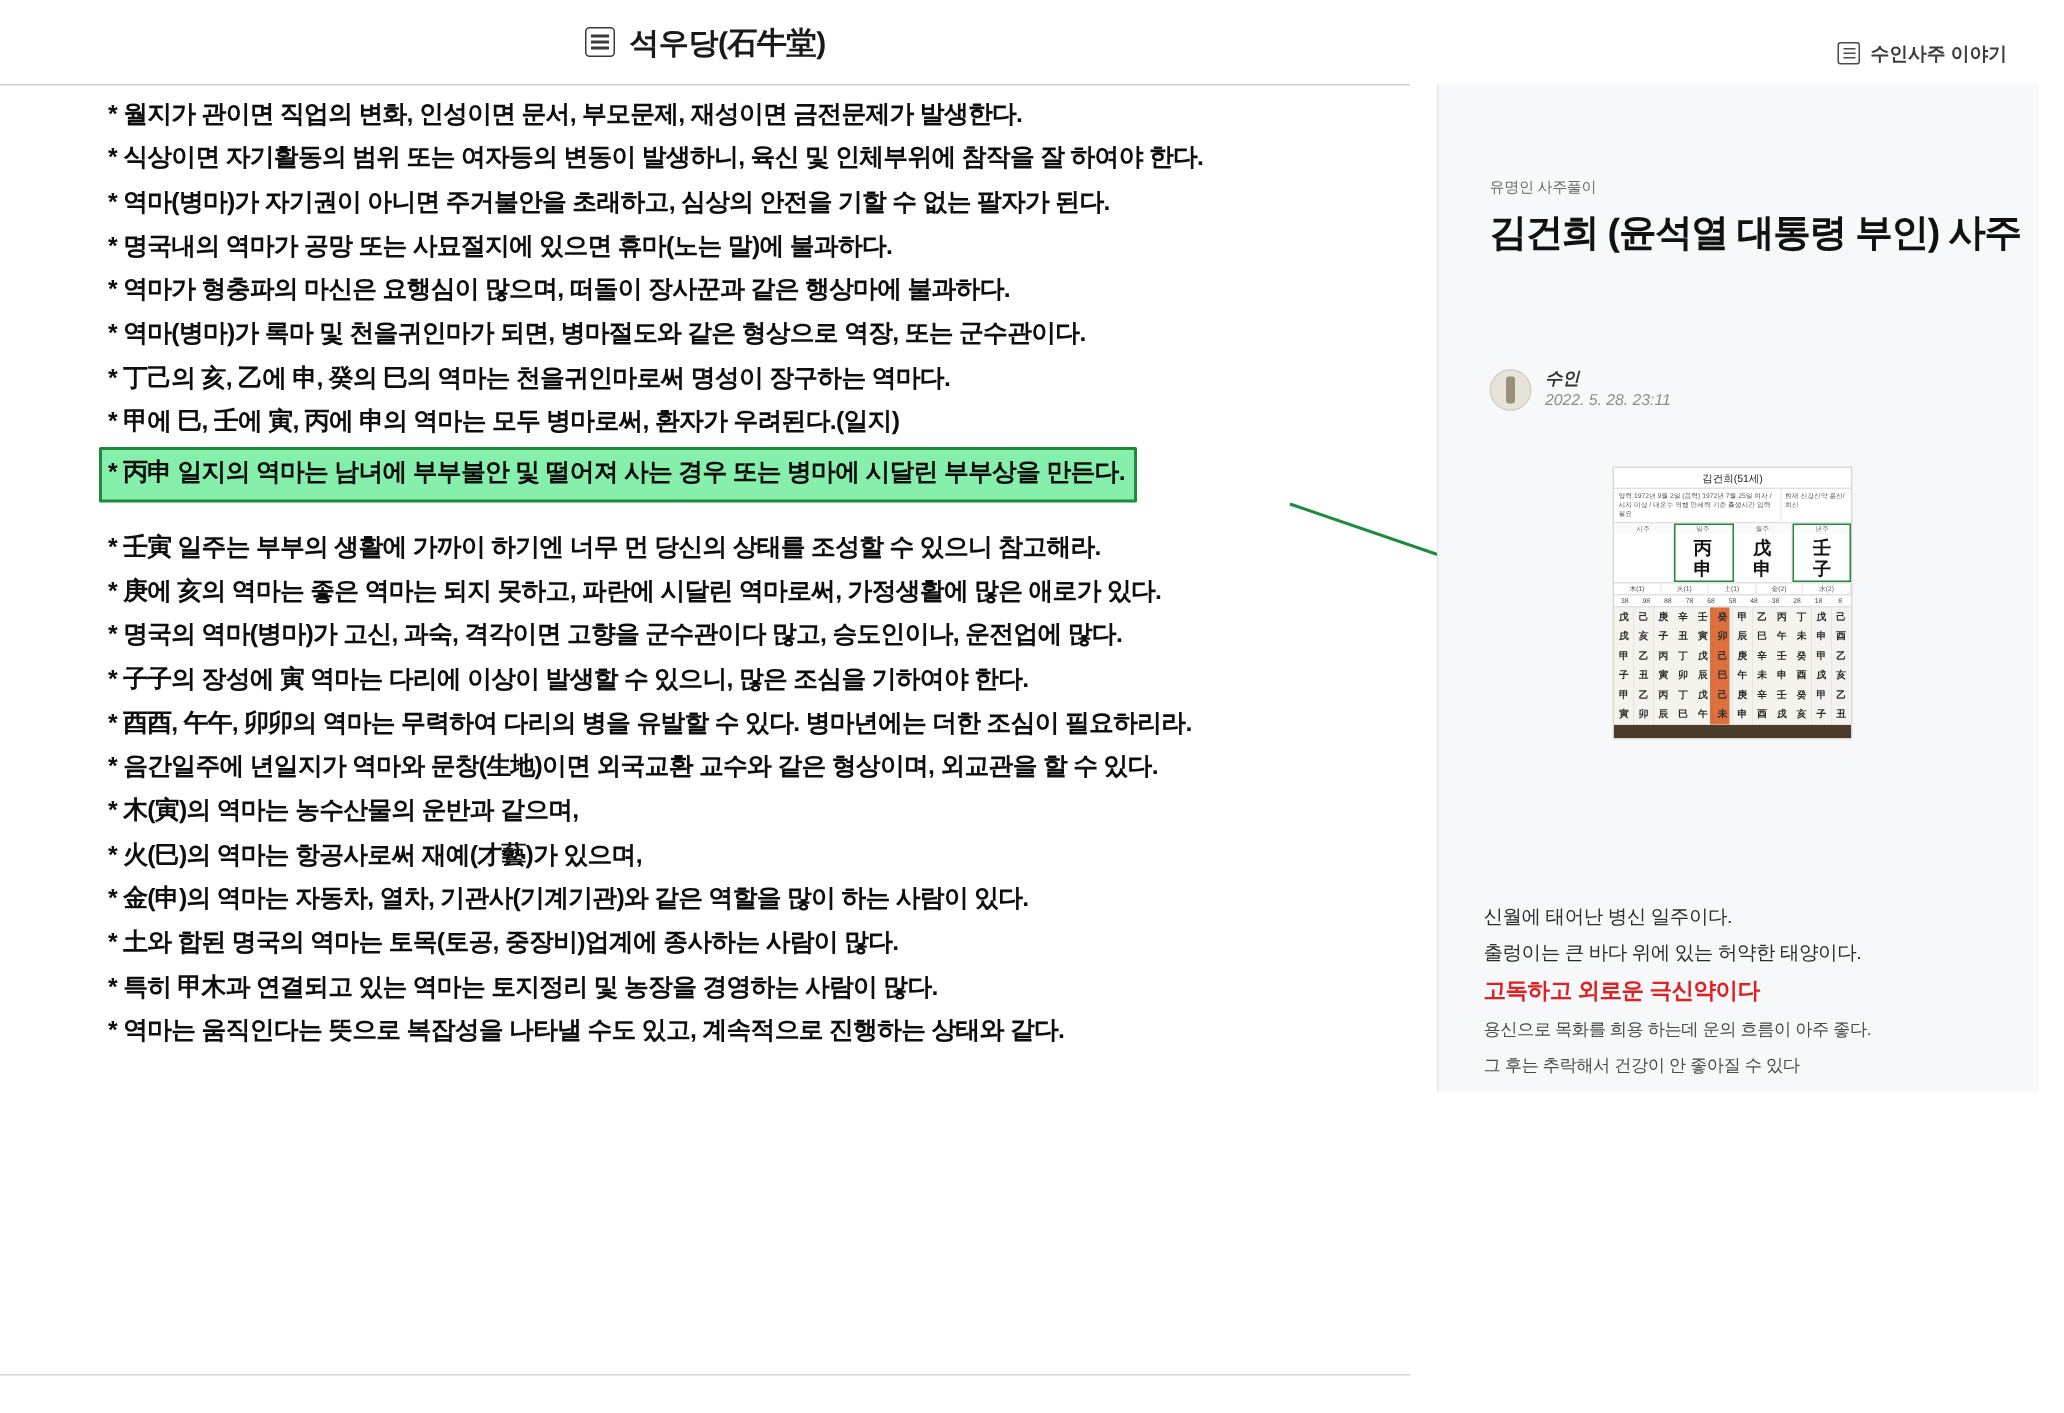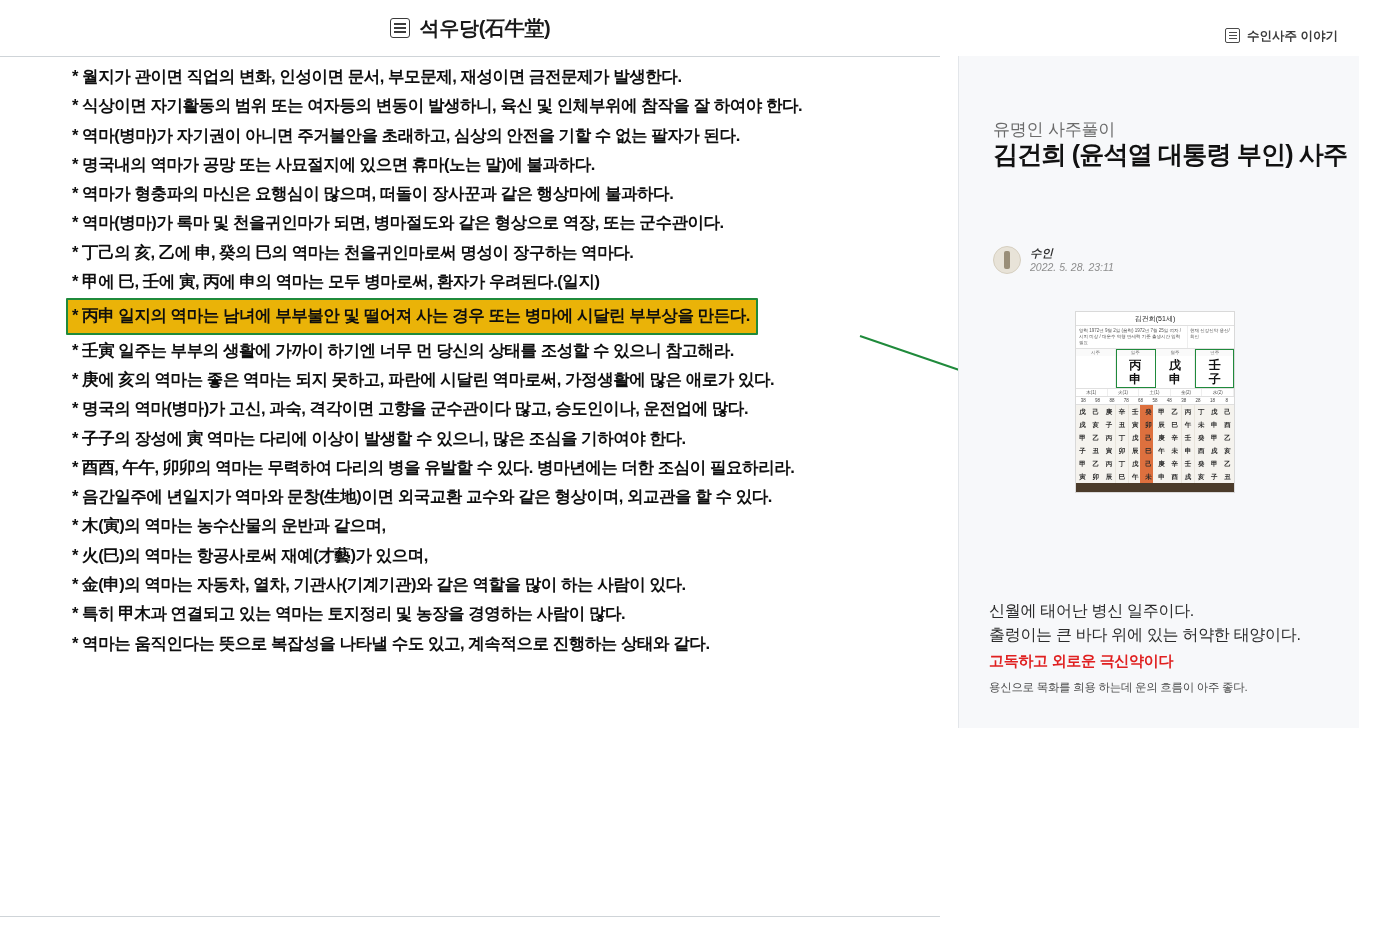--- a/index.html
+++ b/index.html
@@ -77,23 +77,23 @@
     line-height: 29.3px;
     color: #0e0e0e;
     font-weight: bold;
     letter-spacing: -0.45px;
     white-space: pre-wrap;
   }
   .line.highlight {
     display: inline-block;
     border: 2px solid #1f8a3b;
     padding: 1px 6px 2px 4px;
-    margin: 2px 0 1px -6px;
+    margin: 2px 0 16px -6px;
     border-radius: 1px;
-    background: #eab308;
+    background: #86efac;
   }
   .hl-wrap { line-height: 0; }
 
   
   .connector {
     position: absolute;
     left: 856px;
     top: 300px;
     width: 230px;
     height: 110px;
@@ -137,21 +137,21 @@
     position: absolute;
     left: 0; top: 28px;
     width: 400px;
     height: 672px;
     background: #f7f8fa;
     border-left: 1px solid #e3e6ea;
   }
   .kicker {
     position: absolute;
     left: 34px; top: 62px;
-    font-size: 17px;
+    font-size: 10px;
     color: #6b6b6b;
     letter-spacing: -0.2px;
   }
   .headline {
     position: absolute;
     left: 34px; top: 82px;
     font-size: 25px;
     font-weight: bold;
     color: #111;
     letter-spacing: -0.8px;
@@ -314,21 +314,21 @@
   }
 
   .desc {
     position: absolute;
     left: 30px;
     top: 546px;
     width: 340px;
   }
   .desc p {
     margin: 0 0 6px 0;
-    font-size: 16px;
+    font-size: 13px;
     color: #2b2b2b;
     line-height: 18px;
     letter-spacing: -0.3px;
   }
   .desc p.accent {
     color: #e02020;
     font-weight: bold;
     font-size: 15px;
     line-height: 22px;
     margin: 4px 0 6px 0;
@@ -366,20 +366,21 @@
 
     <div class="line">* 壬寅 일주는 부부의 생활에 가까이 하기엔 너무 먼 당신의 상태를 조성할 수 있으니 참고해라.</div>
     <div class="line">* 庚에 亥의 역마는 좋은 역마는 되지 못하고, 파란에 시달린 역마로써, 가정생활에 많은 애로가 있다.</div>
     <div class="line">* 명국의 역마(병마)가 고신, 과숙, 격각이면 고향을 군수관이다 많고, 승도인이나, 운전업에 많다.</div>
     <div class="line">* 子子의 장성에 寅 역마는 다리에 이상이 발생할 수 있으니, 많은 조심을 기하여야 한다.</div>
     <div class="line">* 酉酉, 午午, 卯卯의 역마는 무력하여 다리의 병을 유발할 수 있다. 병마년에는 더한 조심이 필요하리라.</div>
     <div class="line">* 음간일주에 년일지가 역마와 문창(生地)이면 외국교환 교수와 같은 형상이며, 외교관을 할 수 있다.</div>
     <div class="line">* 木(寅)의 역마는 농수산물의 운반과 같으며,</div>
     <div class="line">* 火(巳)의 역마는 항공사로써 재예(才藝)가 있으며,</div>
     <div class="line">* 金(申)의 역마는 자동차, 열차, 기관사(기계기관)와 같은 역할을 많이 하는 사람이 있다.</div>
+    <div class="line">* 土와 합된 명국의 역마는 토목(토공, 중장비)업계에 종사하는 사람이 많다.</div>
     <div class="line">* 특히 甲木과 연결되고 있는 역마는 토지정리 및 농장을 경영하는 사람이 많다.</div>
     <div class="line">* 역마는 움직인다는 뜻으로 복잡성을 나타낼 수도 있고, 계속적으로 진행하는 상태와 같다.</div>
   </div>
 
   <svg class="connector" viewBox="0 0 230 110">
     <path d="M4 36 L150 86" stroke="#1f8a3b" stroke-width="2" fill="none"></path>
     <path d="M150 86 L138 80 L140 90 Z" fill="#1f8a3b"></path>
   </svg>
 
   <div class="right-panel">
@@ -542,18 +543,19 @@
           </div>
         </div>
         <div class="footer-strip"></div>
       </div>
 
       <div class="desc">
         <p>신월에 태어난 병신 일주이다.</p>
         <p>출렁이는 큰 바다 위에 있는 허약한 태양이다.</p>
         <p class="accent">고독하고 외로운 극신약이다</p>
         <p class="small">용신으로 목화를 희용 하는데 운의 흐름이 아주 좋다.</p>
+        <p class="small">그 후는 추락해서 건강이 안 좋아질 수 있다</p>
       </div>
 
     </div>
   </div>
 
 </div>
 
 </body></html>

